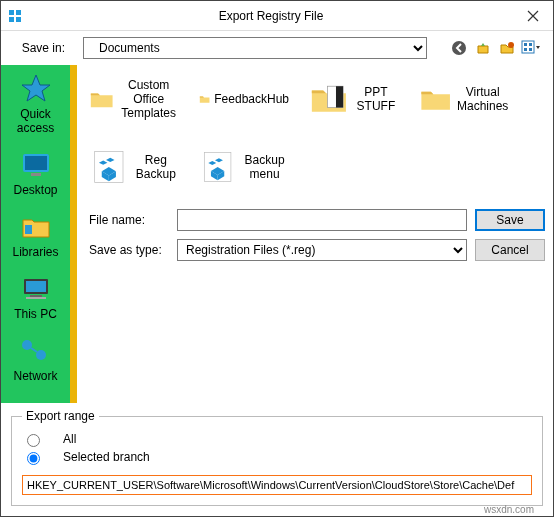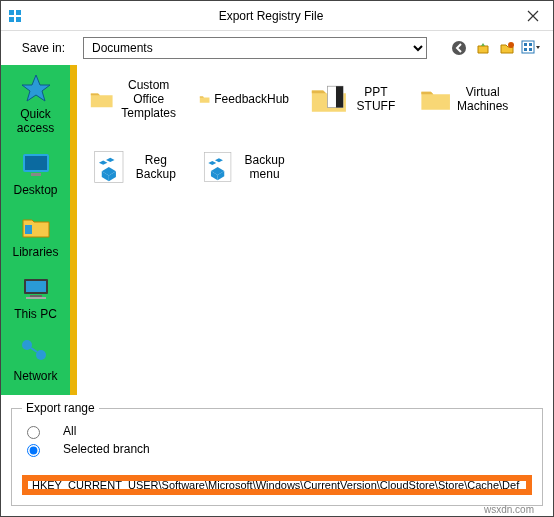--- a/index.html
+++ b/index.html
@@ -4,41 +4,41 @@
 <style>
 * { box-sizing: border-box; font-family: "Segoe UI", Tahoma, sans-serif; font-size: 12px; }
 body { margin: 0; background: #f0f0f0; width: 554px; height: 517px; overflow: hidden; }
 .win { width: 554px; height: 517px; background: #fff; border: 1px solid #444; display: flex; flex-direction: column; }
 .titlebar { height: 30px; display: flex; align-items: center; padding: 0 0 0 6px; border-bottom: 1px solid #ddd; text-align: center; }
 .titlebar .icon { width: 16px; height: 16px; margin-right: 6px; }
 .titlebar .title { flex: 1; }
 .titlebar .close { width: 40px; height: 30px; display: flex; align-items: center; justify-content: center; }
 .toprow { display: flex; align-items: center; padding: 6px 12px; gap: 12px; }
 .toprow .label { width: 58px; text-align: right; padding-right: 6px; }
-.toprow select { flex: 1; height: 22px; border: 1px solid #7a7a7a; background: #fff; padding: 0 4px; }
+.toprow select { flex: 1; height: 22px; border: 1px solid #7a7a7a; background: #fff; padding: 0 11px; }
 .toprow .navbtns { display: flex; gap: 4px; margin-left: 10px; }
 .navbtn { width: 20px; height: 20px; display: flex; align-items: center; justify-content: center; }
 .body { display: flex; flex: 1; }
 .places { width: 76px; background: #22c55e; padding-top: 8px; display: flex; flex-direction: column; align-items: center; gap: 14px; border-right: 7px solid #eab308; }
 .place { display: flex; flex-direction: column; align-items: center; font-size: 11px; text-align: center; gap: 2px; }
 .place svg { width: 32px; height: 32px; }
 .content { flex: 1; padding: 10px 8px 4px 12px; }
 .iconrow { display: flex; flex-wrap: wrap; gap: 20px 20px; }
 .fileitem { width: 90px; display: flex; flex-direction: row; align-items: center; text-align: center; font-size: 11px; gap: 4px; }
 .fileitem svg { width: 56px; height: 48px; }
 .bottomfields { margin-top: 18px; }
 .fieldrow { display: flex; align-items: center; margin-bottom: 8px; gap: 8px; }
 .fieldrow .flab { width: 80px; }
 .fieldrow input[type="text"], .fieldrow select { flex: 1; height: 22px; border: 1px solid #7a7a7a; padding: 0 4px; background: #fff; }
 .btn { width: 70px; height: 22px; background: #e1e1e1; border: 1px solid #adadad; font-size: 12px; display:flex;align-items:center;justify-content:center; }
 .btn.primary { border: 2px solid #0078d7; }
 fieldset { margin: 6px 10px 10px 10px; border: 1px solid #bbb; padding: 6px 10px 10px 10px; }
 legend { font-size: 12px; padding: 0 4px; }
 .radiorow { display: flex; align-items: center; gap: 20px; margin: 2px 0; font-size: 12px; }
-.branchinput { width: 100%; height: 20px; border: 6px solid #f97316; background: #fff; padding: 0 4px; font-size: 11px; margin-top: 16px; }
+.branchinput { width: 100%; height: 20px; border: 1px solid #f97316; background: #fff; padding: 0 4px; font-size: 11px; margin-top: 8px; }
 .watermark { position: absolute; right: 20px; bottom: 2px; color: #888; font-size: 10px; }
 </style>
 </head>
 <body>
 
 <div class="win">
 
   <div class="titlebar">
     <span class="icon">
       <svg viewBox="0 0 16 16">
@@ -189,20 +189,34 @@
                 <polygon points="18,30 18,38 28,44 28,36"></polygon>
                 <polygon points="38,30 38,38 28,44 28,36"></polygon>
                 <polygon points="24,14 30,11 36,14 30,17"></polygon>
                 <polygon points="14,18 20,15 26,18 20,21"></polygon>
               </g>
             </svg>
           <span>Backup menu</span>
         </div>
       </div>
 
+      <div class="bottomfields">
+        <div class="fieldrow">
+          <span class="flab">File name:</span>
+          <input type="text" value="" style="">
+          <button class="btn primary">Save</button>
+        </div>
+        <div class="fieldrow">
+          <span class="flab">Save as type:</span>
+          <select>
+            <option>Registration Files (*.reg)</option>
+          </select>
+          <button class="btn">Cancel</button>
+        </div>
+      </div>
     </div>
   </div>
 
   <fieldset>
     <legend>Export range</legend>
     <label class="radiorow">
       <input type="radio" name="er" style="">
       <span>All</span>
     </label>
     <label class="radiorow">

